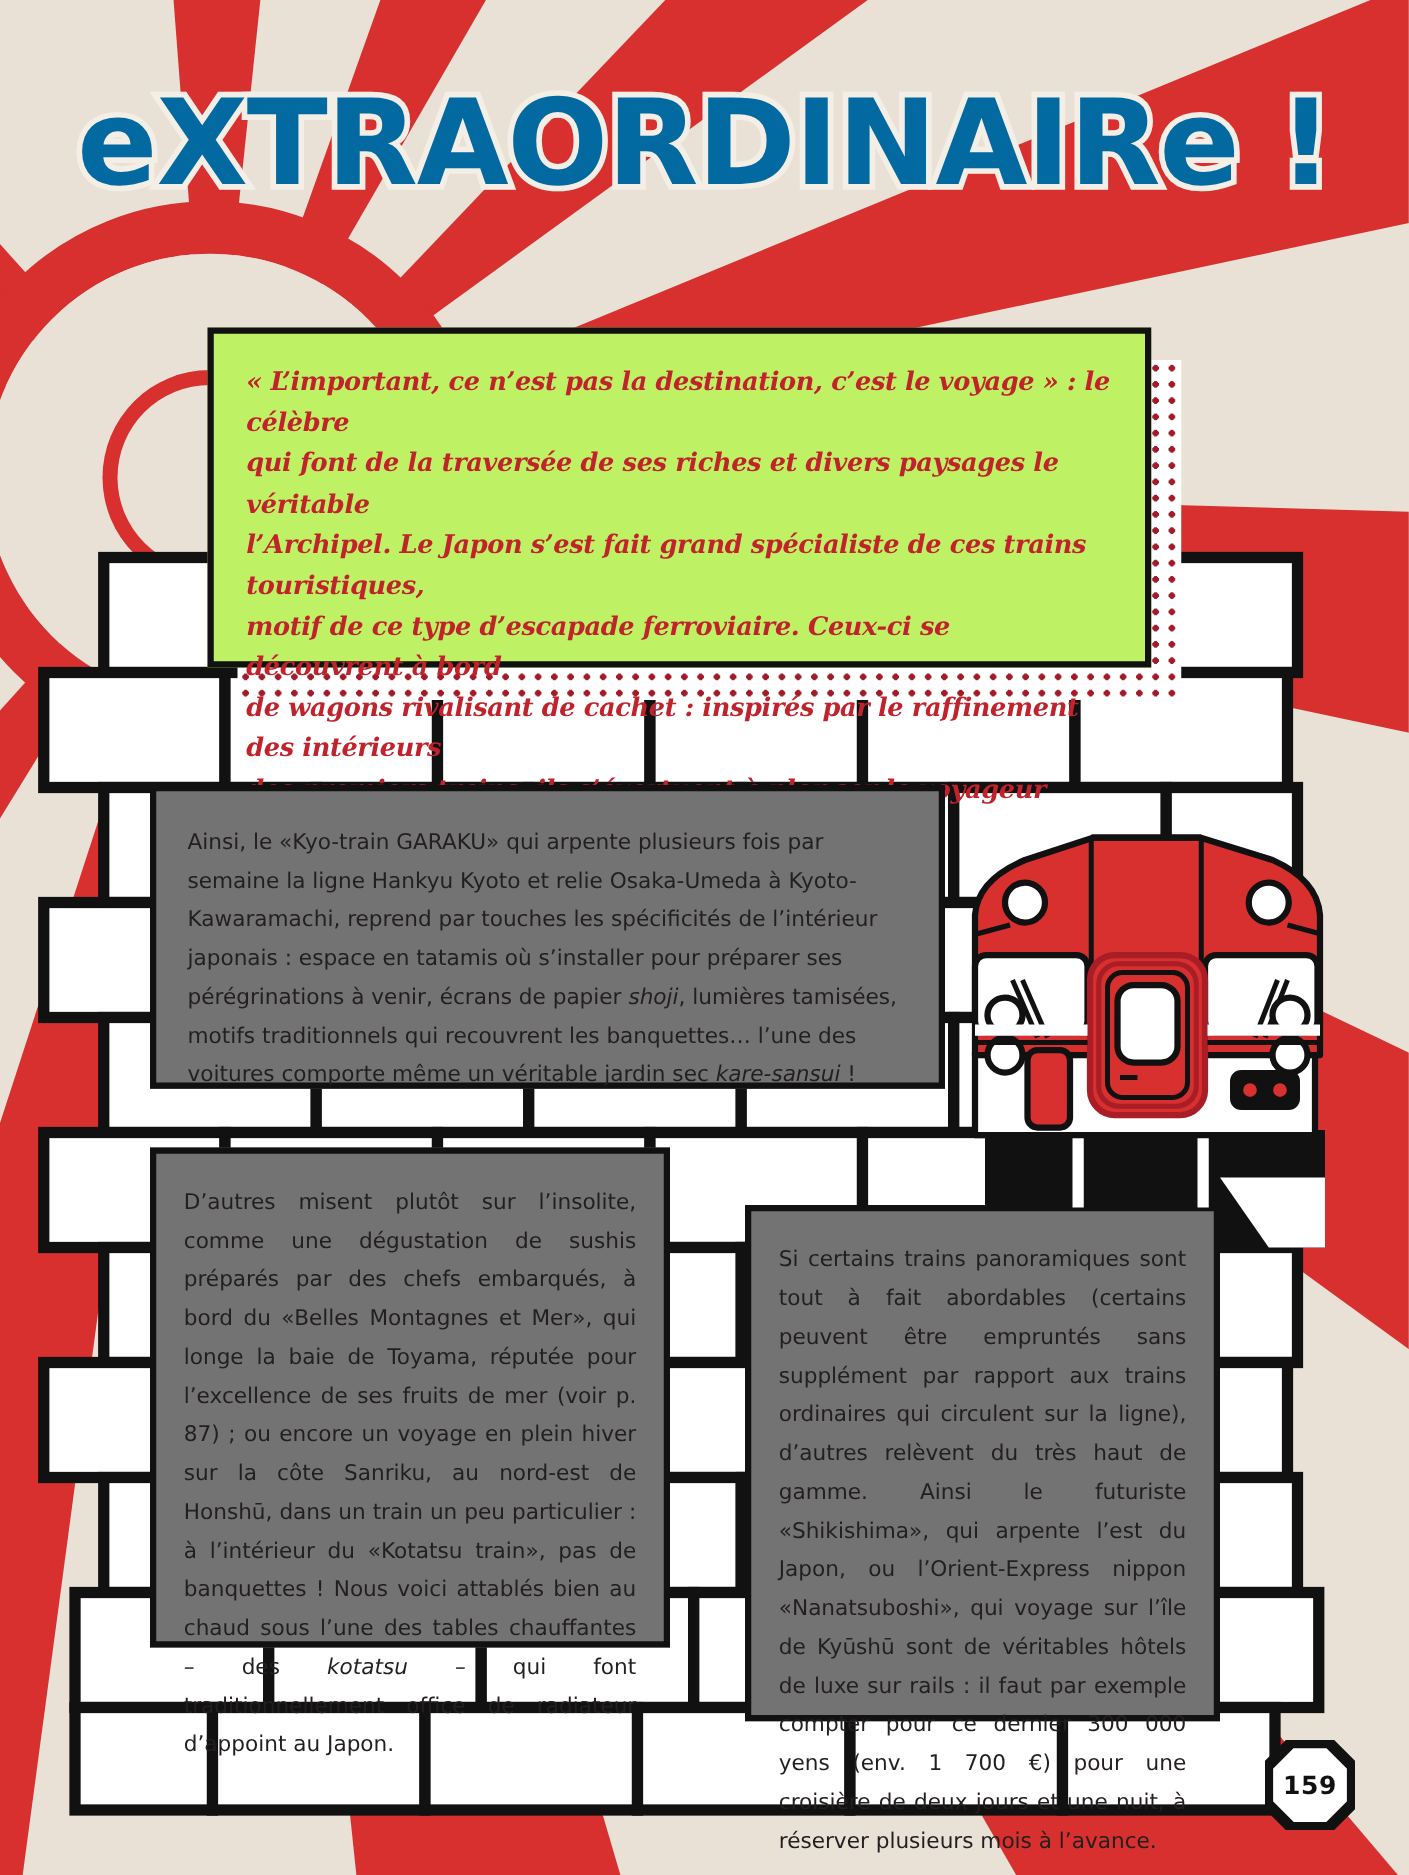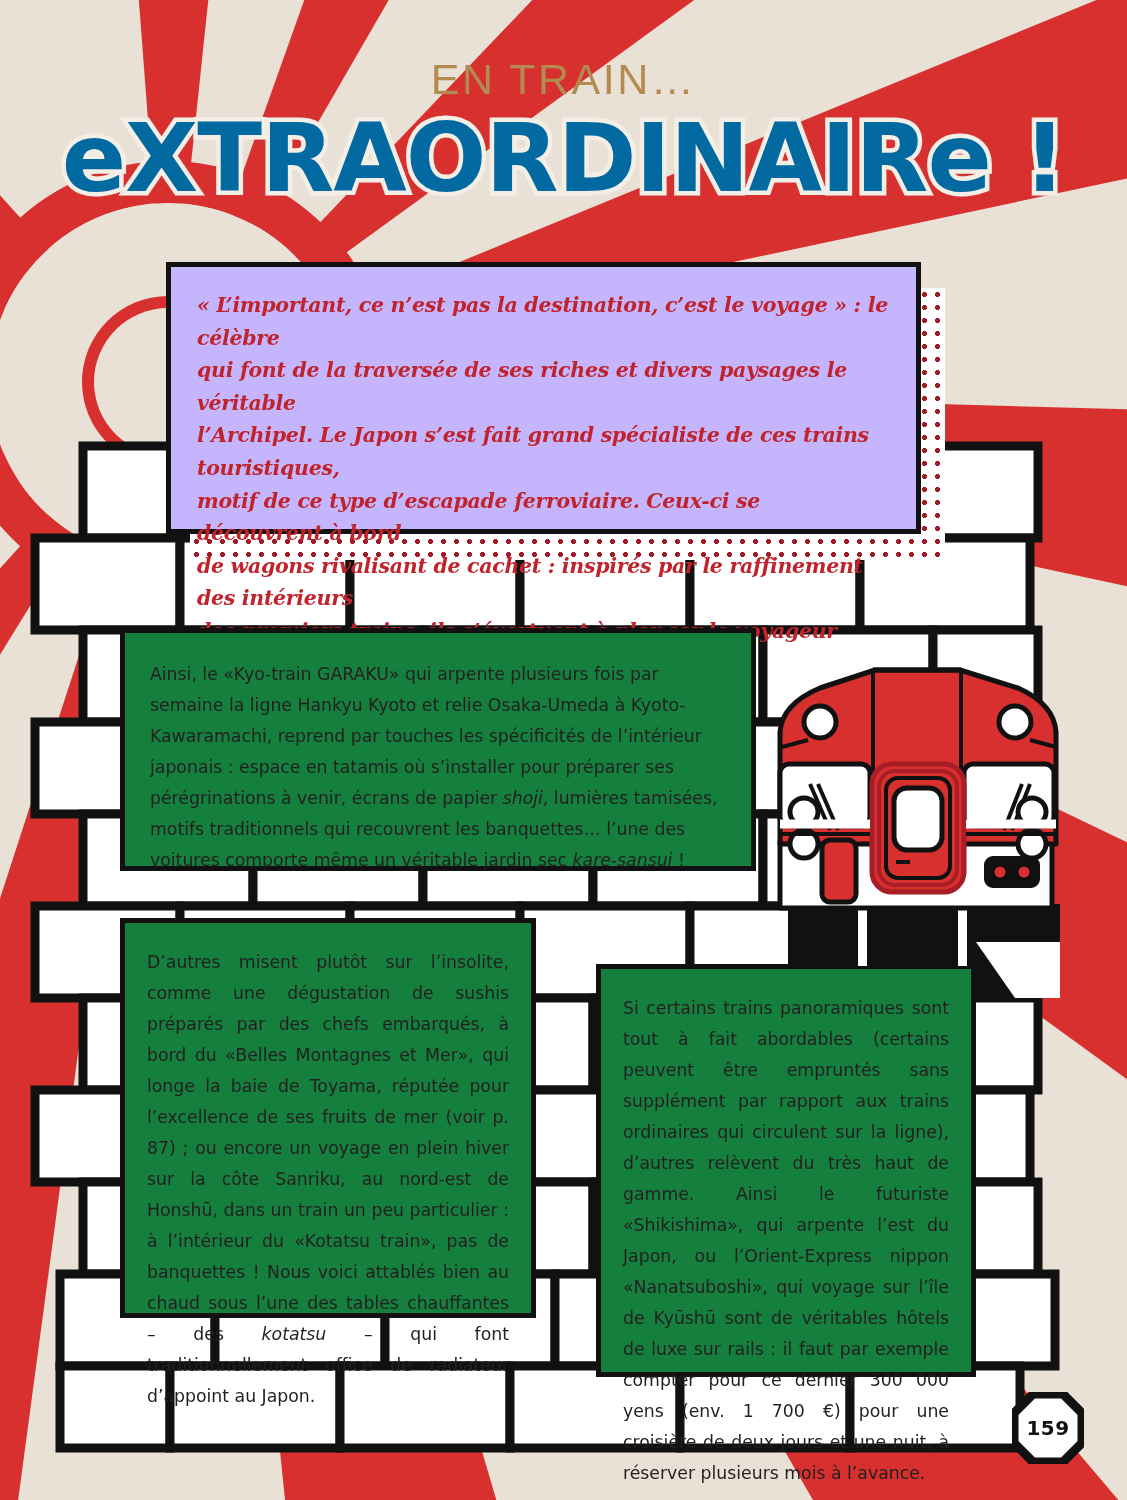--- a/index.html
+++ b/index.html
@@ -41,34 +41,34 @@
   
   .quote-shadow{
     position:absolute;left:190px;top:288px;width:755px;height:272px;
     z-index:6;
     background-color:#fff;
     background-image:radial-gradient(#A01C28 2.6px, transparent 2.7px);
     background-size:13px 13px;
   }
   .quote-box{
     position:absolute;left:166px;top:262px;width:755px;height:272px;
-    z-index:7;background:#c4b5fd;border:5px solid #111;
+    z-index:7;background:#bef264;border:5px solid #111;
     box-sizing:border-box;
     padding:22px 26px 0 26px;
   }
   .quote-text{
     color:#C0232C;
     font-family:"DejaVu Serif", serif;
     font-style:italic;font-weight:bold;
     font-size:20.5px;line-height:32.6px;
     letter-spacing:-0.3px;
   }
 
   
-  .tbox{position:absolute;background:#15803d;border:5px solid #111;box-sizing:border-box;z-index:8;}
+  .tbox{position:absolute;background:#737373;border:5px solid #111;box-sizing:border-box;z-index:8;}
   .btxt{
     color:#231F20;
     font-family:"DejaVu Sans", sans-serif;
     font-size:17.3px;line-height:31px;
   }
   .btxt i{font-style:italic;}
 
   #box-garaku{left:120px;top:628px;width:636px;height:243px;padding:26px 25px 0 25px;}
   #box-garaku .btxt{text-align:left;}
 
@@ -206,21 +206,20 @@
       <rect x="60" y="1366" width="110" height="82"></rect>
       <rect x="170" y="1366" width="170" height="82"></rect>
       <rect x="340" y="1366" width="170" height="82"></rect>
       <rect x="510" y="1366" width="170" height="82"></rect>
       <rect x="680" y="1366" width="170" height="82"></rect>
       <rect x="850" y="1366" width="170" height="82"></rect>
     </g>
   </svg>
 
   <div class="title-wrap">
-    <div class="kicker">EN TRAIN…</div>
     <div class="maintitle">eXTRAORDINAIRe !</div>
   </div>
 
   <div class="quote-shadow"></div>
   <div class="quote-box">
     <div class="quote-text" id="quote-target">
         <div>« L’important, ce n’est pas la destination, c’est le voyage » : le célèbre</div>
         <div>qui font de la traversée de ses riches et divers paysages le véritable</div>
         <div>l’Archipel. Le Japon s’est fait grand spécialiste de ces trains touristiques,</div>
         <div>motif de ce type d’escapade ferroviaire. Ceux-ci se découvrent à bord</div>

